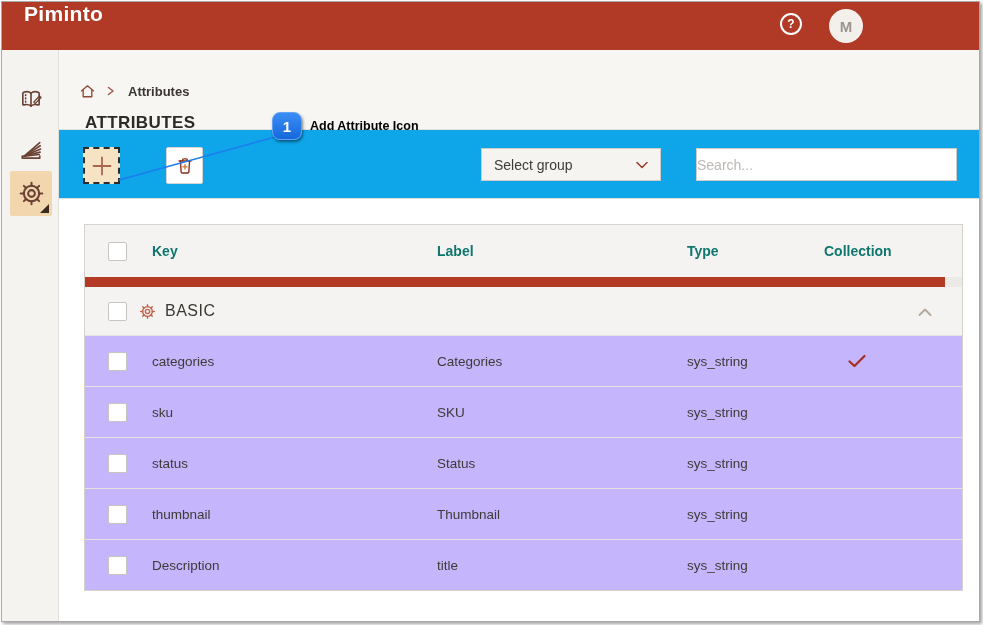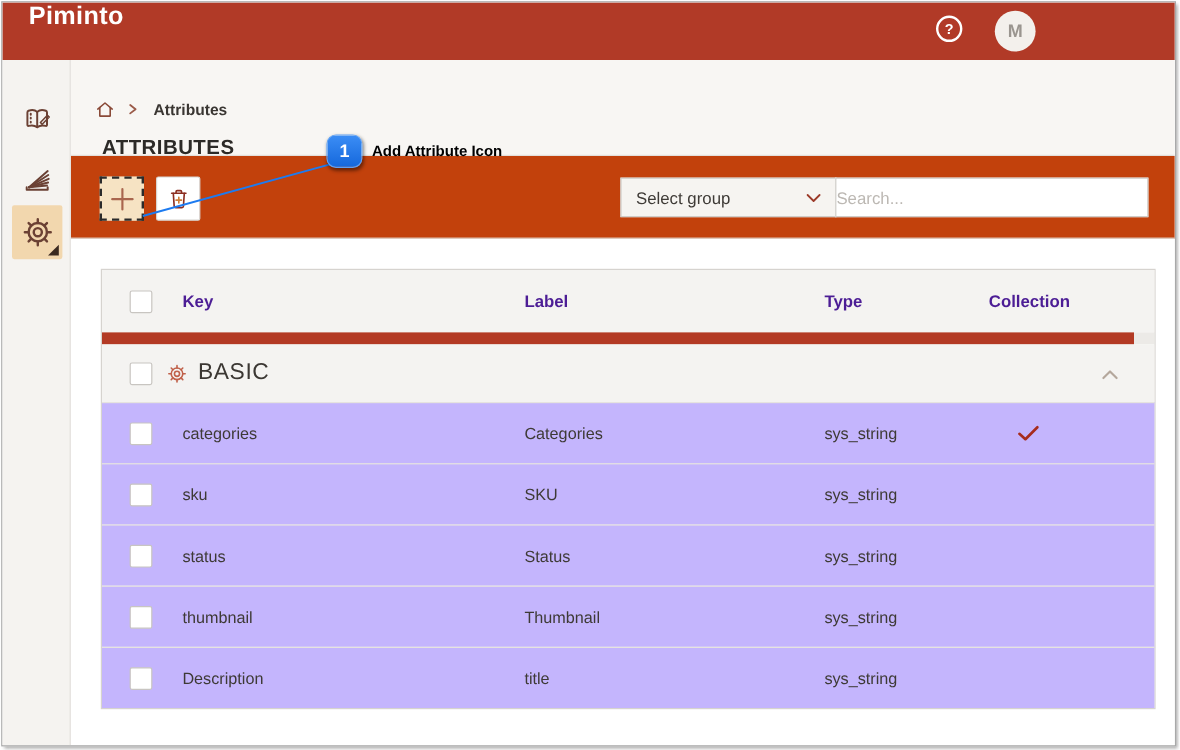--- a/index.html
+++ b/index.html
@@ -31,45 +31,45 @@
     border-left:9px solid transparent; border-bottom:9px solid #3b2a20; }
   main { flex:1; display:flex; flex-direction:column; background:#fff; }
 
   
   .page-head { height:80px; background:#f8f6f3; border-bottom:1px solid #e3e0dc; padding:33px 0 0 20px; }
   .crumbs { display:flex; align-items:center; gap:9px; }
   .crumb-label { font-size:13px; font-weight:bold; color:#3a3632; margin-left:3px; }
   .page-title { margin:14px 0 0 6px; font-size:17px; font-weight:bold; color:#2c2a27; letter-spacing:.4px; }
 
   
-  .toolbar { height:69px; border-bottom:1px solid #e3e0dc; background:#c2410c;
-    display:flex; align-items:flex-start; padding:0 22px 0 24px; }
+  .toolbar { height:69px; border-bottom:1px solid #e3e0dc; background:#0ea5e9;
+    display:flex; align-items:flex-start; padding:0 22px 0 24px;gap:36px; }
   .btn-add { margin-top:17px; width:37px; height:37px; background:#f6e3c3;
     border:2px dashed #2b2b2b; display:flex; align-items:center; justify-content:center;
     color:#a9664e; cursor:pointer; }
   .btn-del { margin-top:17px; margin-left:10px; width:37px; height:37px; background:#fff;
     border:1px solid #d8d5d1; border-radius:2px; display:flex; align-items:center; justify-content:center; cursor:pointer; }
   .group-select { margin-left:auto; margin-top:18px; width:180px; height:33px; background:#f6f4f1;
     border:1px solid #cfccc8; display:flex; align-items:center; padding:0 10px 0 12px;
     font-size:14px; color:#3f3b37; cursor:pointer; }
   .group-select .sel-chev { margin-left:auto; }
   .search-box { margin-top:18px; margin-left:-1px; width:261px; height:33px; border:1px solid #cfccc8;
     background:#fff; font-size:14px; color:#3f3b37; padding:0 0; outline:none;
     font-family:"Liberation Sans", sans-serif; }
   .search-box::placeholder { color:#bcb8b3; }
 
   
   .table-wrap { margin:25px 0 0 25px; width:879px; border:1px solid #d6d3cf; background:#fff; }
   .t-head { height:52px; background:#f4f3f1; display:grid;
     grid-template-columns:67px 285px 250px 137px auto; align-items:center;
-    font-size:14px; font-weight:bold; color:#4c1d95; }
+    font-size:14px; font-weight:bold; color:#0f766e; }
   .red-bar-row { height:10px; background:#eceae7; }
   .red-bar { height:10px; width:calc(100% - 17px); background:#b33a24; }
   .t-group { height:48px; background:#f4f3f1; display:flex; align-items:center; }
-  .t-group .g-name { font-size:19px; color:#3b3733; letter-spacing:.5px; margin-left:9px; }
+  .t-group .g-name { font-size:16px; color:#3b3733; letter-spacing:.5px; margin-left:9px; }
   .t-group .g-chev { margin-left:auto; margin-right:28px; cursor:pointer; }
   .t-row { height:51px; background:#c4b5fd; border-top:1px solid #e6e3df; display:grid;
     grid-template-columns:67px 285px 250px 137px auto; align-items:center;
     font-size:13.5px; color:#3e3a36; cursor:pointer; }
   .cbx { width:19px; height:19px; background:#fff; border:1px solid #c8c5c1; border-radius:2px;
     margin-left:23px; cursor:pointer; }
   .collection-check { margin-left:23px; display:flex; }
   .gear-sm { margin-left:12px; color:#c0614a; display:flex; }
 
   

